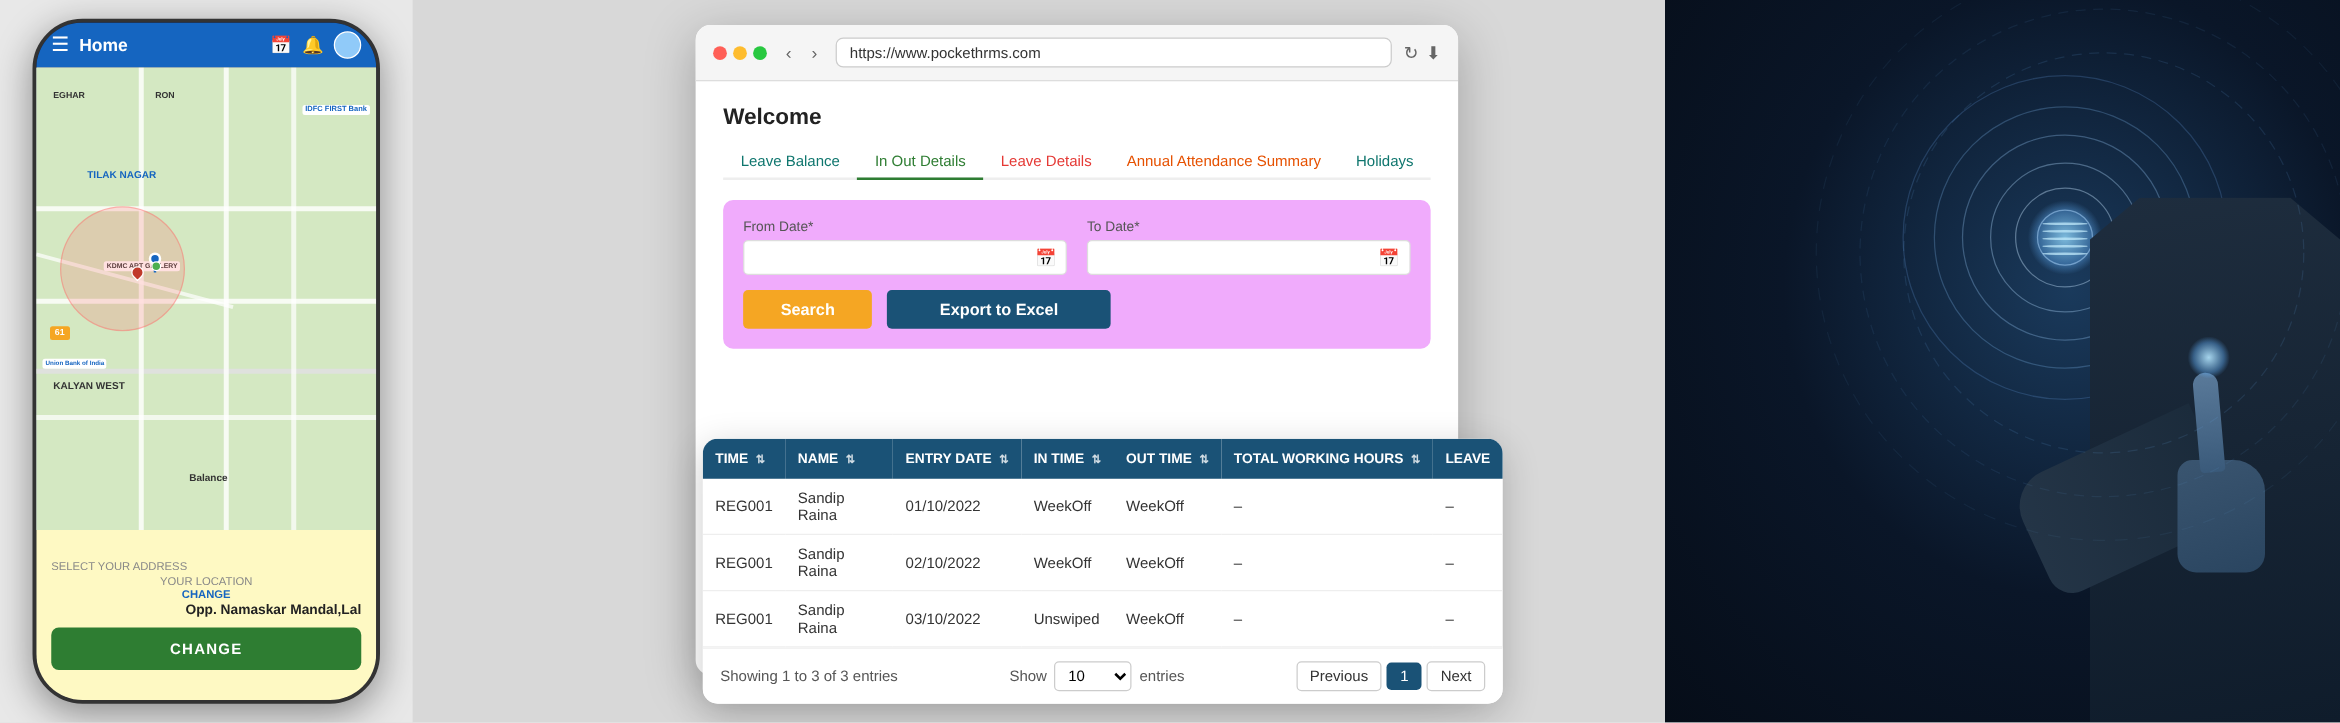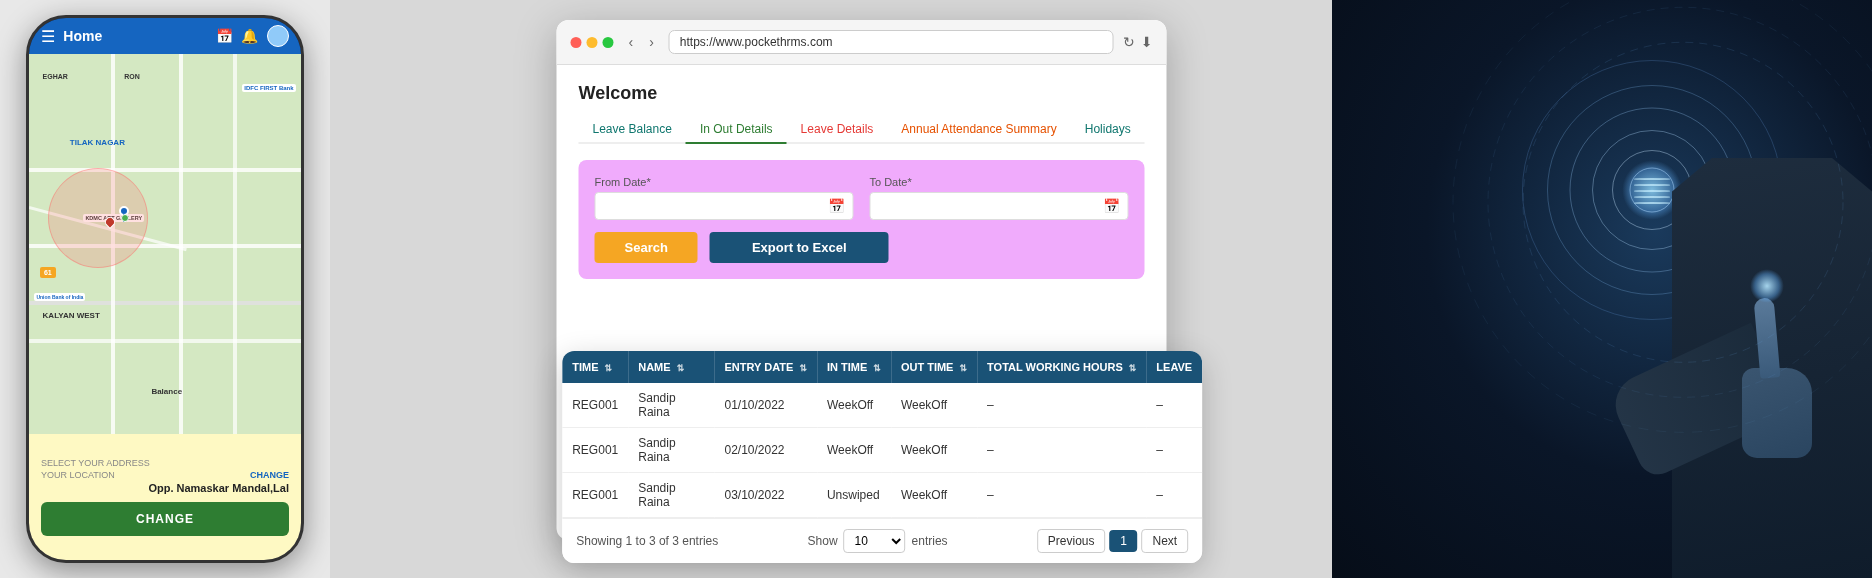--- a/index.html
+++ b/index.html
@@ -540,21 +540,21 @@
         <div style="position:absolute; top:43%; left:28%; width:12px; height:14px;">
           <div style="width:10px;height:10px;border-radius:50% 50% 50% 0;background:#c0392b;transform:rotate(-45deg);border:1px solid white;"></div>
         </div>
 
         <div style="position:absolute; top:56%; left:4%; background:#f5a623; color:white; font-size:7px; font-weight:bold; padding:2px 4px; border-radius:2px;">61</div>
       </div>
     </div>
 
     <div class="phone-bottom-panel">
       <div class="phone-address-label">Select your address</div>
-      <div style="display:flex; align-items:center; justify-content:space-between; margin-bottom:2px;">
+      <div style="display:flex; align-items:center; justify-content:space-between; margin-bottom:2px;flex-direction:column;">
         <span style="font-size:9px; color:#888; text-transform:uppercase;">YOUR LOCATION</span>
         <span class="phone-change-btn">CHANGE</span>
       </div>
       <div class="phone-location-text" style="margin-bottom:8px;">Opp. Namaskar Mandal,Lal</div>
       <button class="phone-confirm-btn">CHANGE</button>
     </div>
   </div>
 </div>
 
 <div class="browser-panel">

